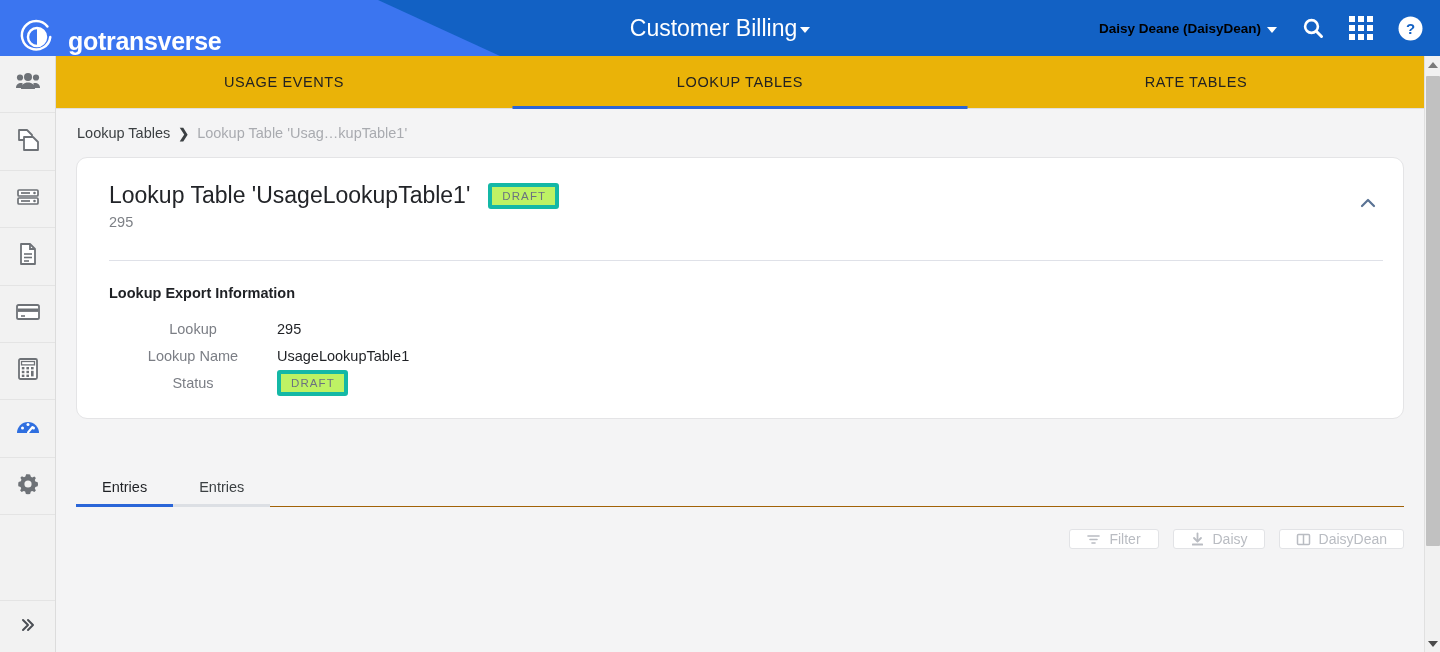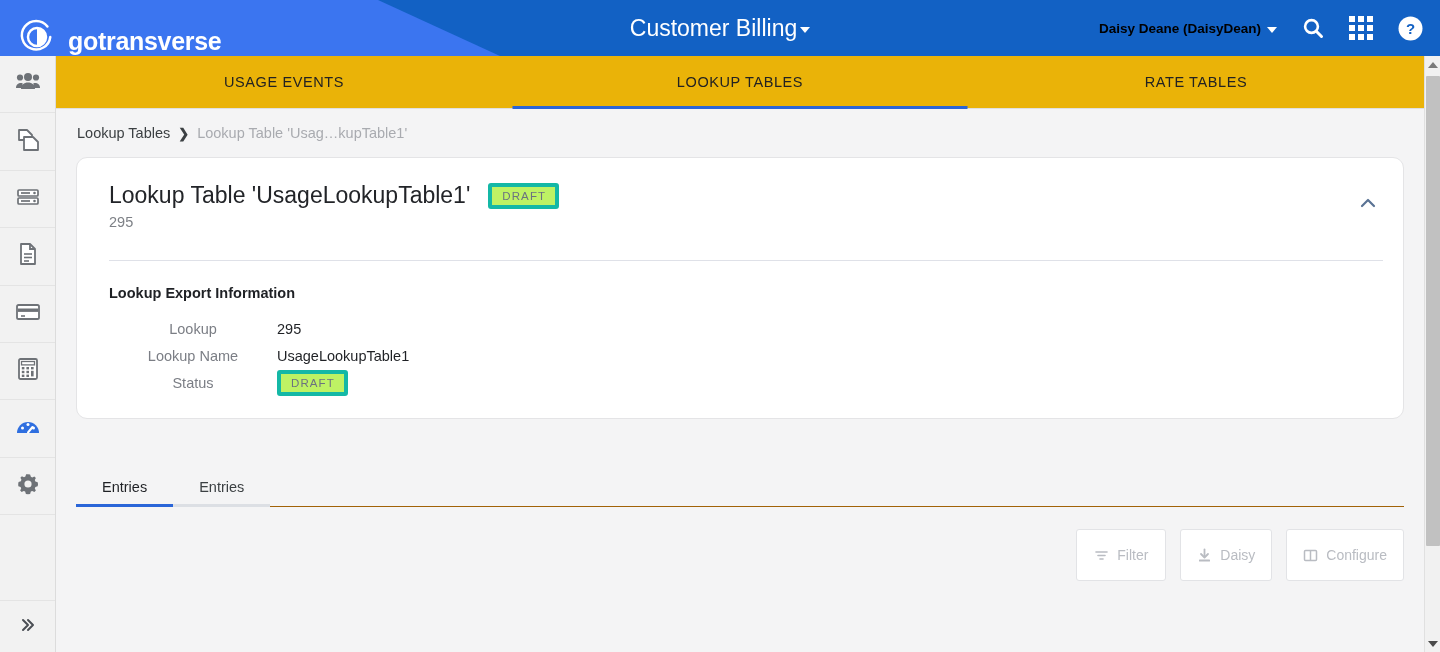--- a/index.html
+++ b/index.html
@@ -185,21 +185,21 @@
   .tab-sub:not(.active)::after {
     content: ""; position: absolute; left: 0; right: 0; bottom: -1px;
     height: 3px; background: #dcdfe4;
   }
 
   .actions {
     display: flex; justify-content: flex-end; gap: 14px;
     margin-top: 22px;
   }
   .btn {
-    min-width: 90px; height: 52px;
+    min-width: 90px; height: 20px;
     border: 1px solid #e2e3e6;
     background: #ffffff;
     border-radius: 3px;
     display: flex; align-items: center; justify-content: center; gap: 8px;
     font-size: 14px; color: #b9bcc2;
     cursor: pointer;
     padding: 4px 16px;
   }
   .btn svg { display: block; }
 
@@ -492,21 +492,21 @@
           </span>
           <span>Daisy</span>
         </div>
         <div class="btn">
           <span>
             <svg width="15" height="15" viewBox="0 0 15 15">
               <rect x="1.5" y="2.5" width="12" height="10" rx="1" fill="none" stroke="#b9bcc2" stroke-width="1.5"></rect>
               <line x1="7.5" y1="2.5" x2="7.5" y2="12.5" stroke="#b9bcc2" stroke-width="1.5"></line>
             </svg>
           </span>
-          <span>Configure</span>
+          <span>DaisyDean</span>
         </div>
       </div>
 
     </div>
   </div>
 
   <div class="scrollbar">
     <div class="sb-arrow">
       <span class="tri-up"></span>
     </div>

